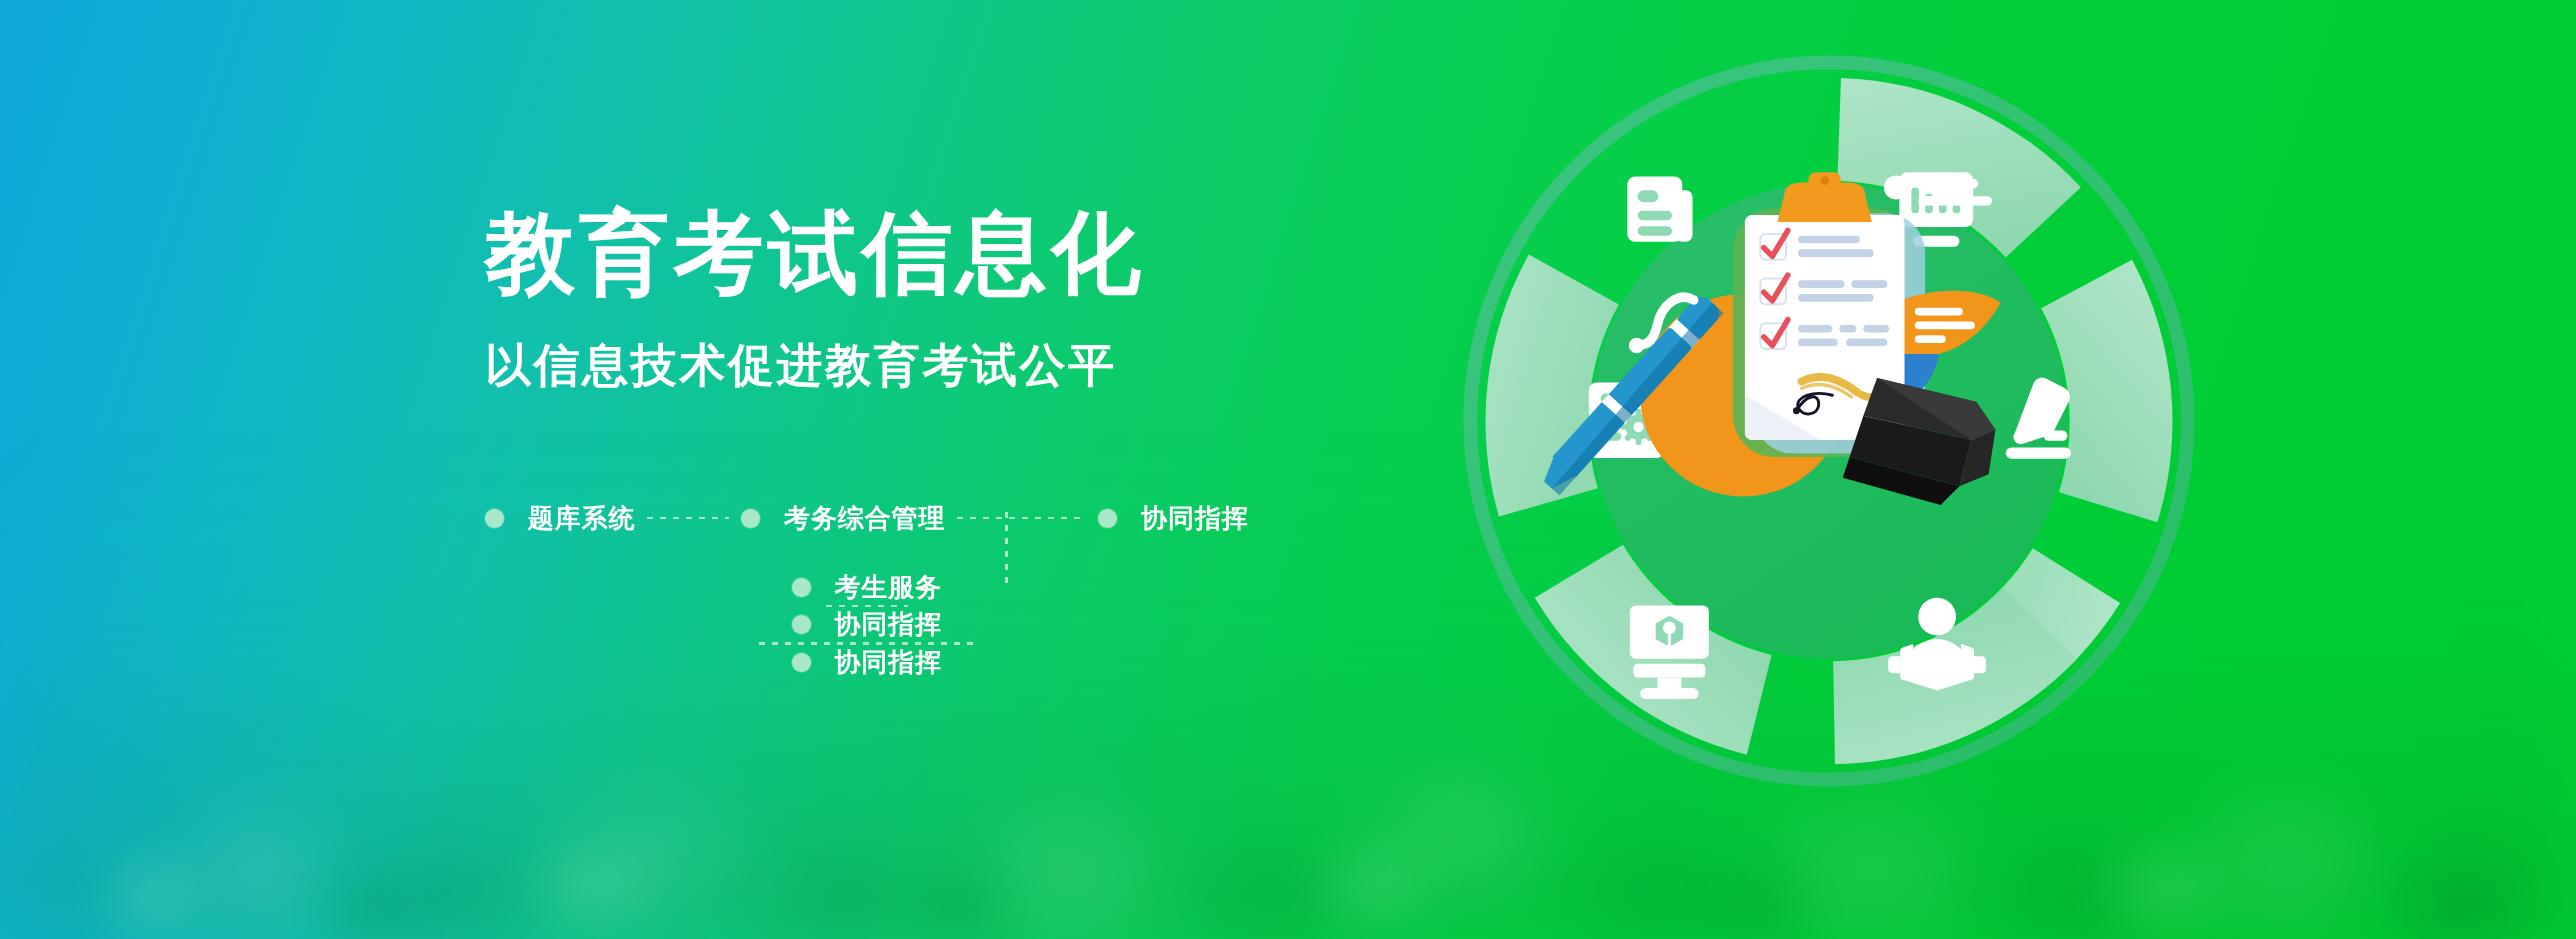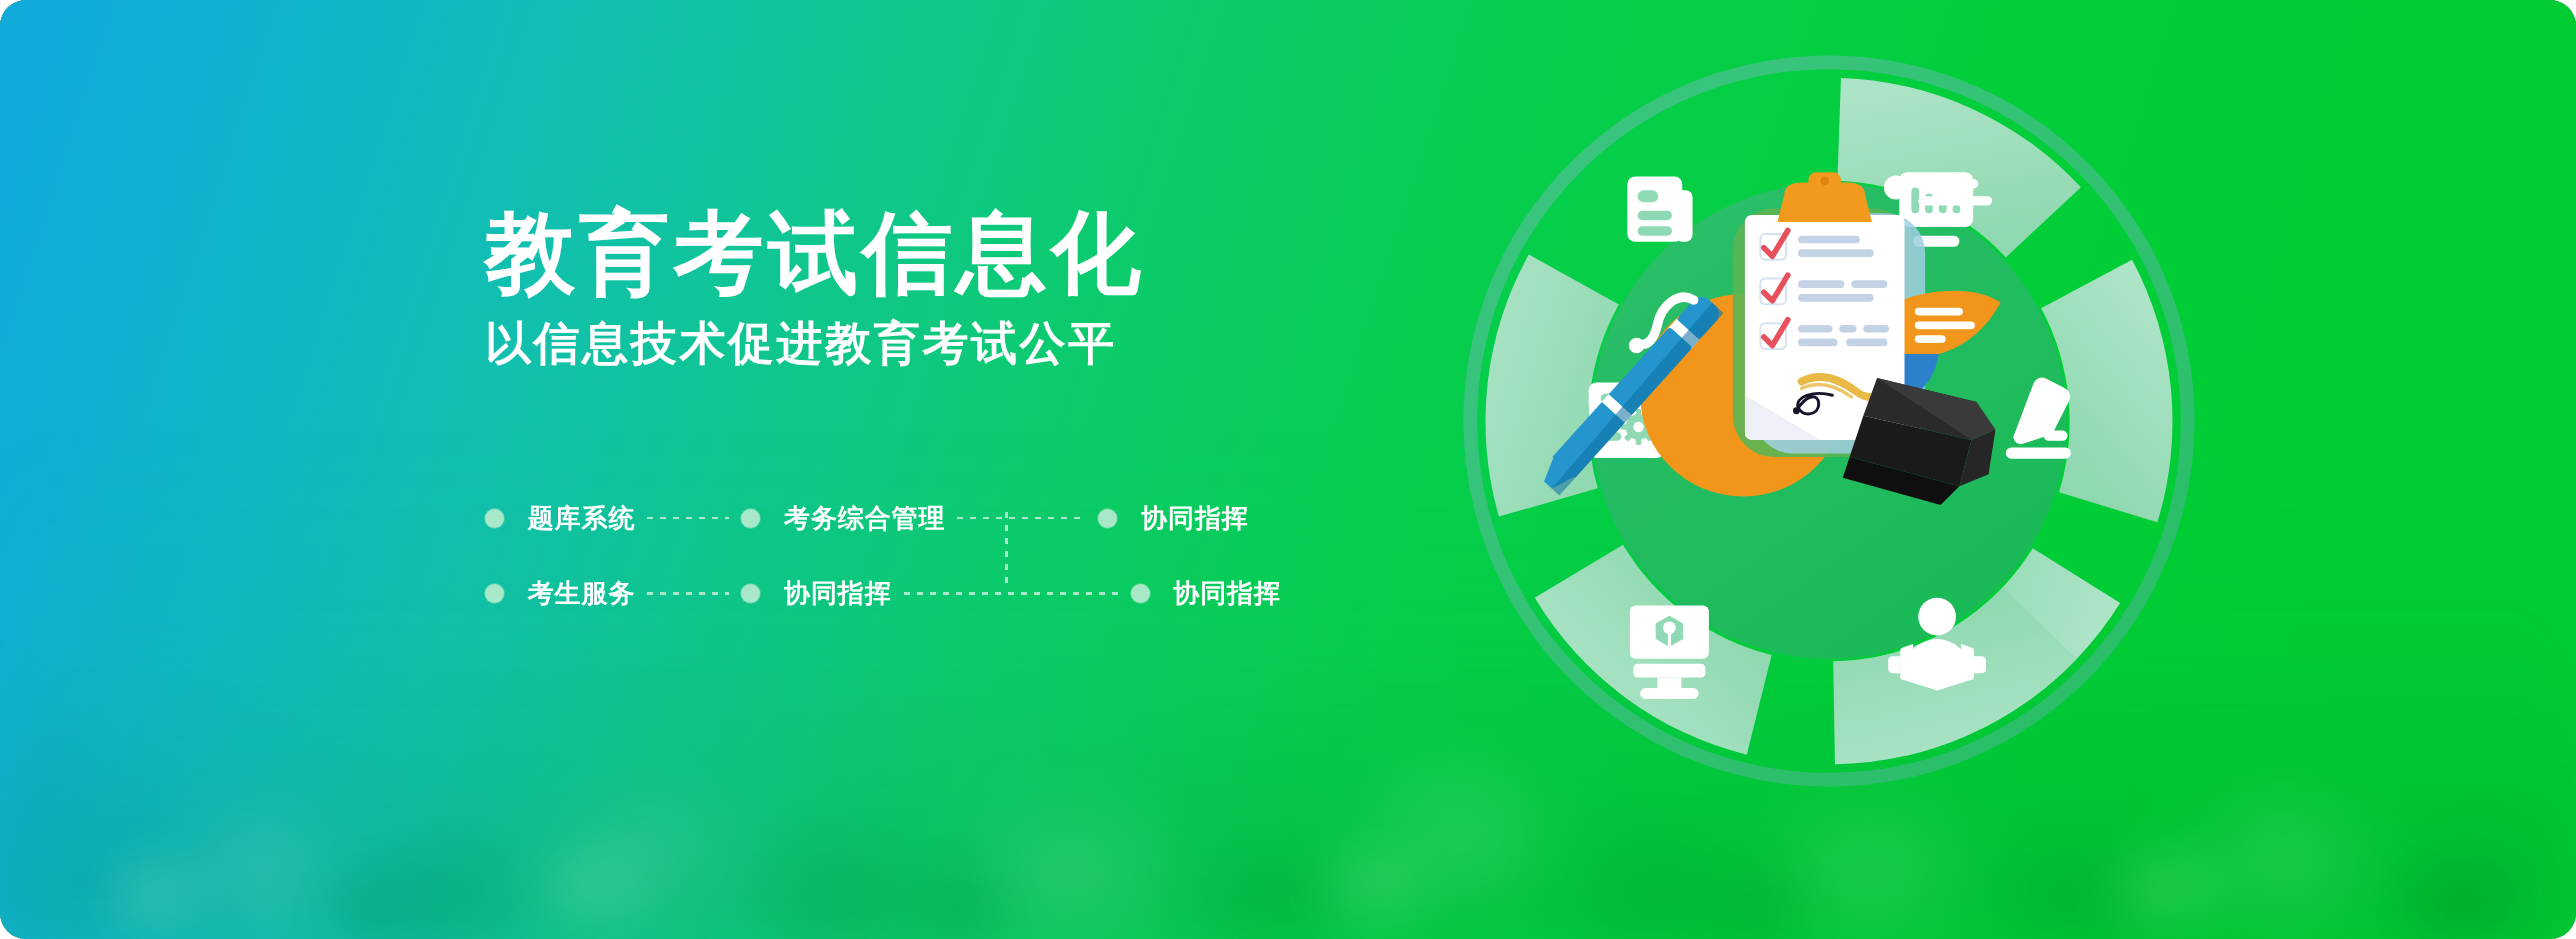--- a/index.html
+++ b/index.html
@@ -8,21 +8,20 @@
     overflow:hidden;
     font-family:"DejaVu Sans","Liberation Sans",sans-serif;
   }
 
   
   .banner{
     position:relative;
     width:2576px; height:939px;
     overflow:hidden;
     background:#15803d;
-    border-radius:26px;
   }
 
   
   .bg-grad{
     position:absolute; inset:0;
     background:linear-gradient(108deg,
         #0FA9DB 0%,
         #0FAED3 7%,
         #10B7C3 14%,
         #11C0AD 22%,
@@ -73,37 +72,37 @@
 
   .headline{
     font-size:90px;
     font-weight:bold;
     color:#FFFFFF;
     letter-spacing:4.3px;
     line-height:1.12;
     white-space:nowrap;
   }
   .subhead{
-    margin-top:12px;
+    margin-top:34px;
     font-size:46px;
     font-weight:bold;
     color:#FFFFFF;
     letter-spacing:2.6px;
     line-height:1.2;
     white-space:nowrap;
   }
 
   
   .features{ position:absolute; left:485px; top:494px; }
   .feature-row{
     display:flex;
     align-items:center;
     height:48px;
   }
-  .feature-row + .feature-row{ margin-top:27.5px; }
+  .feature-row + .feature-row{ margin-top:27.5px;flex-direction:column; }
 
   .feature-item{
     display:flex;
     align-items:center;
     gap:10px;
   }
   .dot{
     width:19px; height:19px;
     border-radius:50%;
     background:#A8E8C8;

